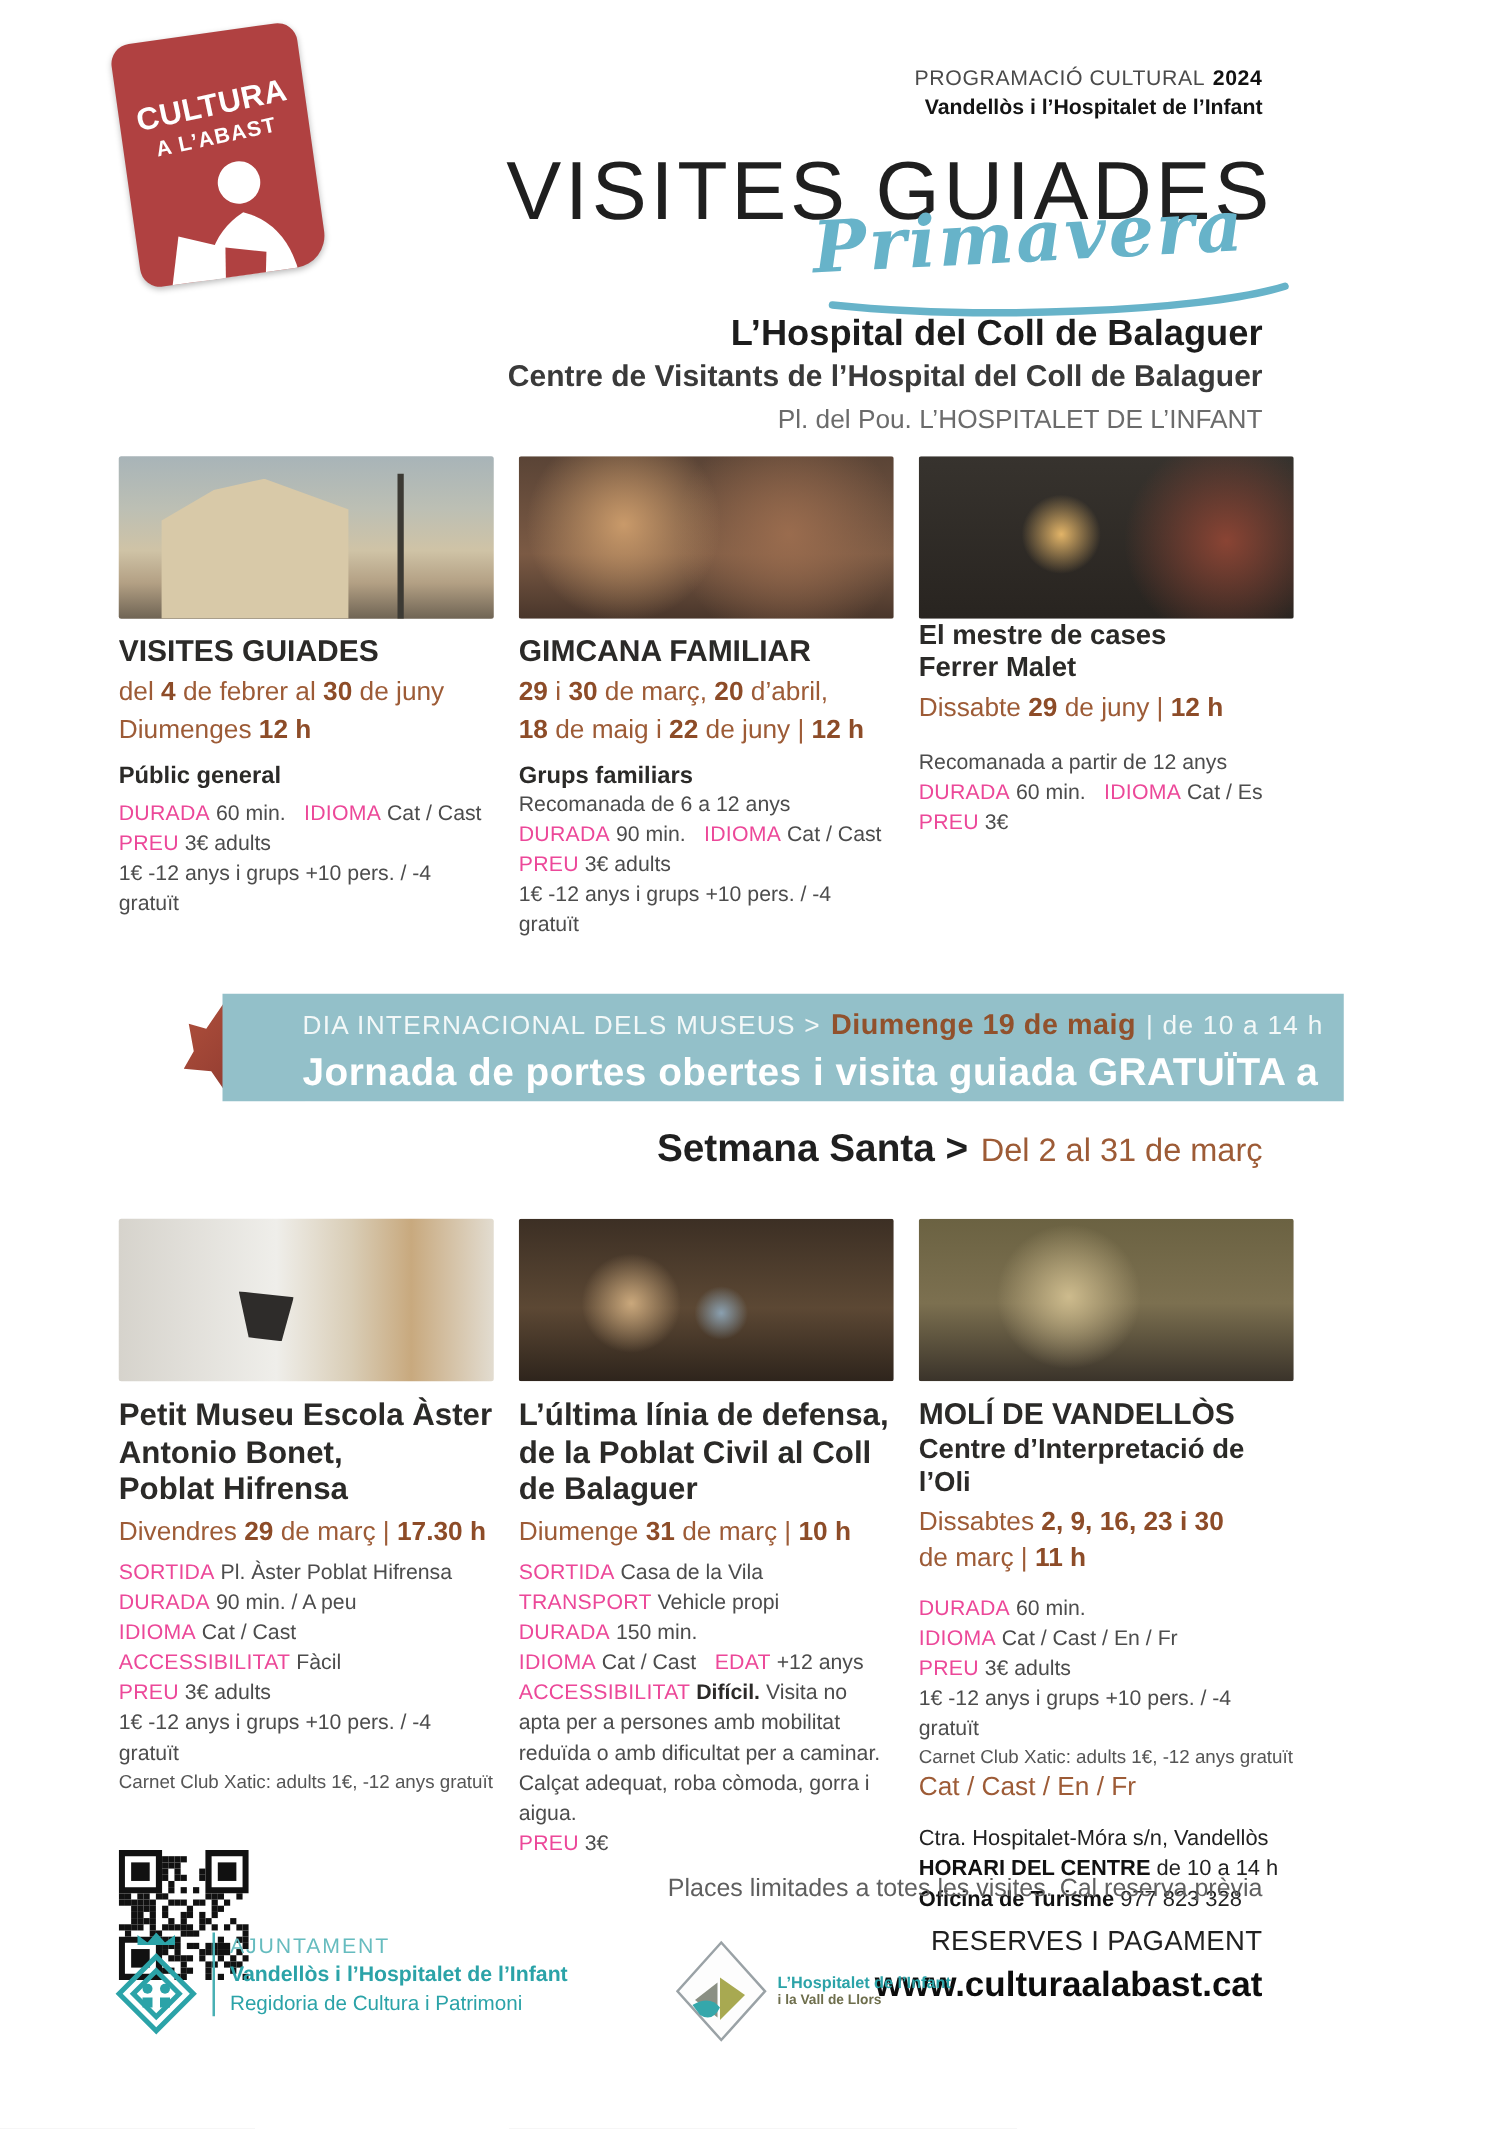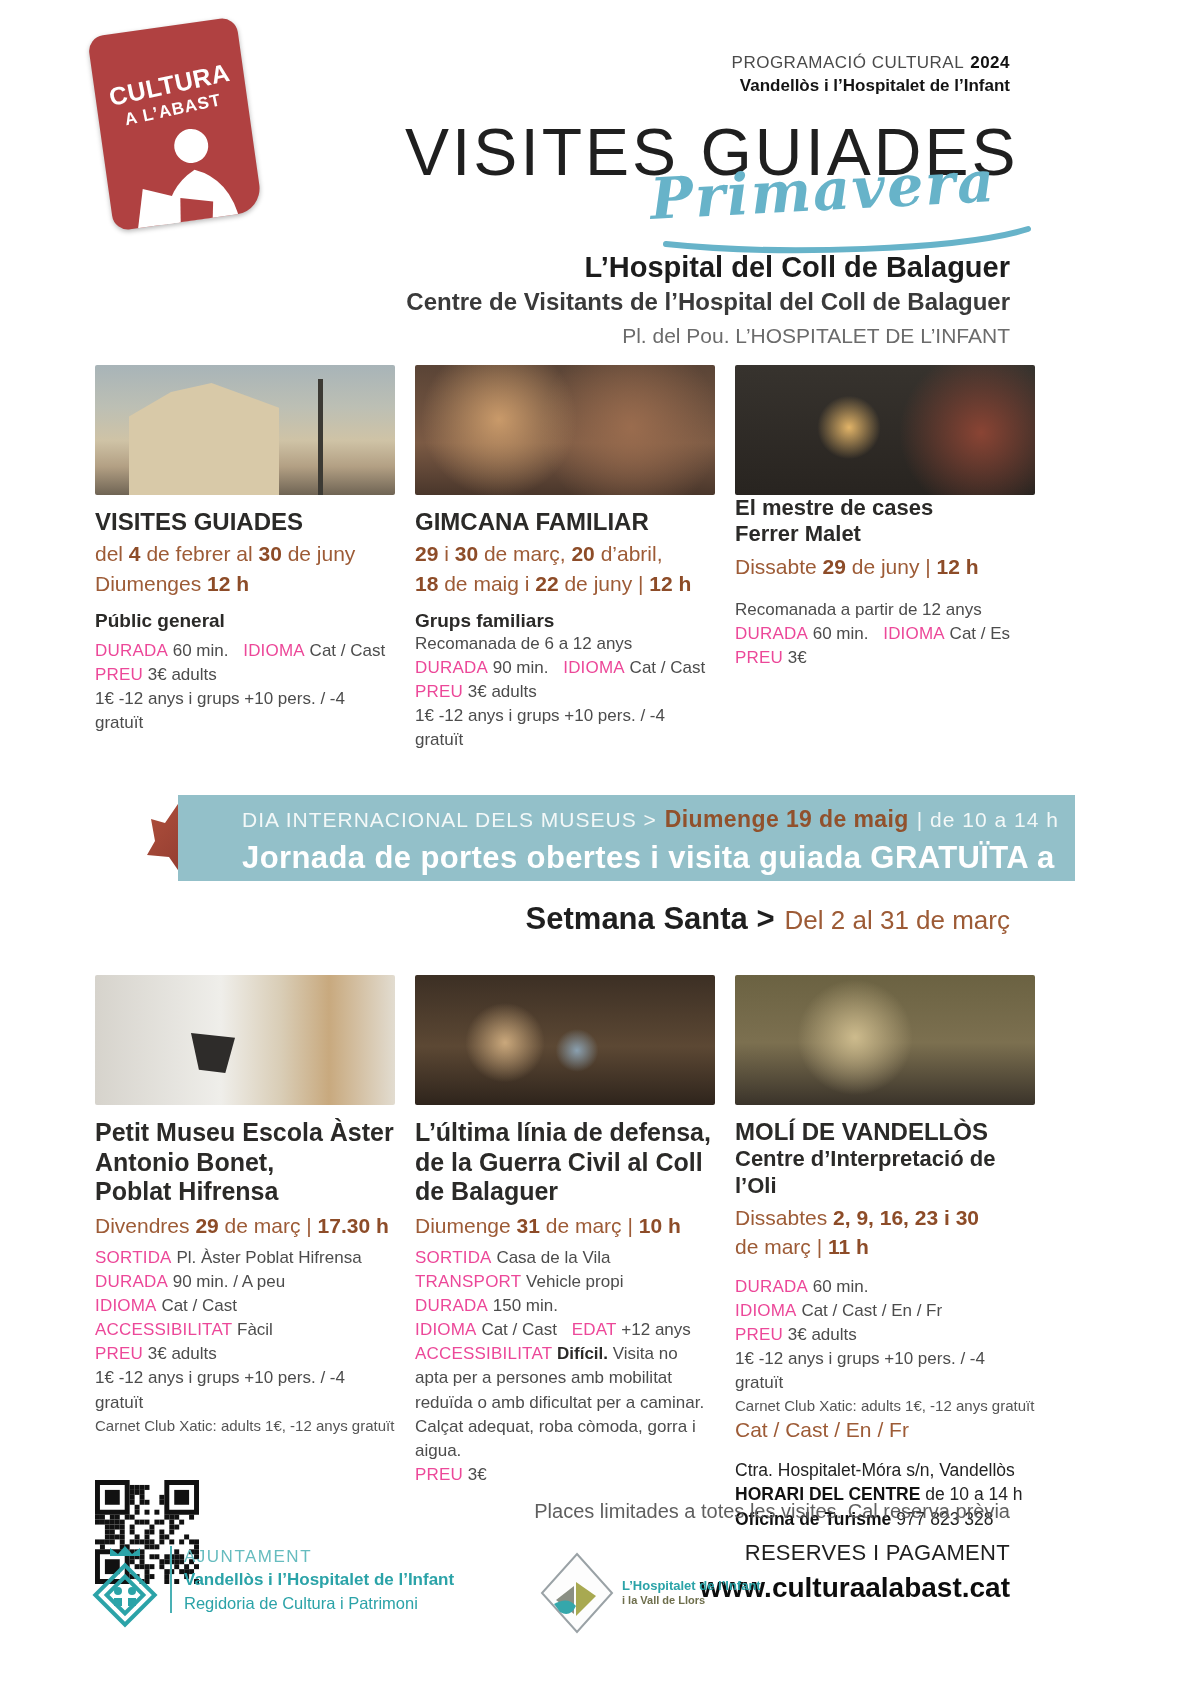--- a/index.html
+++ b/index.html
@@ -365,21 +365,21 @@
               <rect x="80" y="80" width="4" height="4"></rect>
             </g>
         </g>
       </svg>
     </div>
 
     <div>
       <div class="photo ph5"></div>
       <div class="ev-title" style="font-size:25px">
         <div>L’última línia de defensa,</div>
-        <div>de la Guerra Civil al Coll</div>
+        <div>de la Poblat Civil al Coll</div>
         <div>de Balaguer</div>
       </div>
       <p class="date" style="margin:5px 0 0"><span>Diumenge </span><b>31</b><span> de març | </span><b>10 h</b></p>
       <div class="det first"><span class="lbl">SORTIDA</span> <span>Casa de la Vila</span></div>
       <div class="det"><span class="lbl">TRANSPORT</span> <span>Vehicle propi</span></div>
       <div class="det"><span class="lbl">DURADA</span> <span>150 min.</span></div>
       <div class="det"><span class="lbl">IDIOMA</span> <span>Cat / Cast</span> <span class="lbl lbl2">EDAT</span> <span>+12 anys</span></div>
       <div class="det"><span class="lbl">ACCESSIBILITAT</span> <b style="color:#2b2a28">Difícil.</b> <span>Visita no apta per a persones amb mobilitat reduïda o amb dificultat per a caminar. Calçat adequat, roba còmoda, gorra i aigua.</span></div>
       <div class="det"><span class="lbl">PREU</span> <span>3€</span></div>
     </div>

